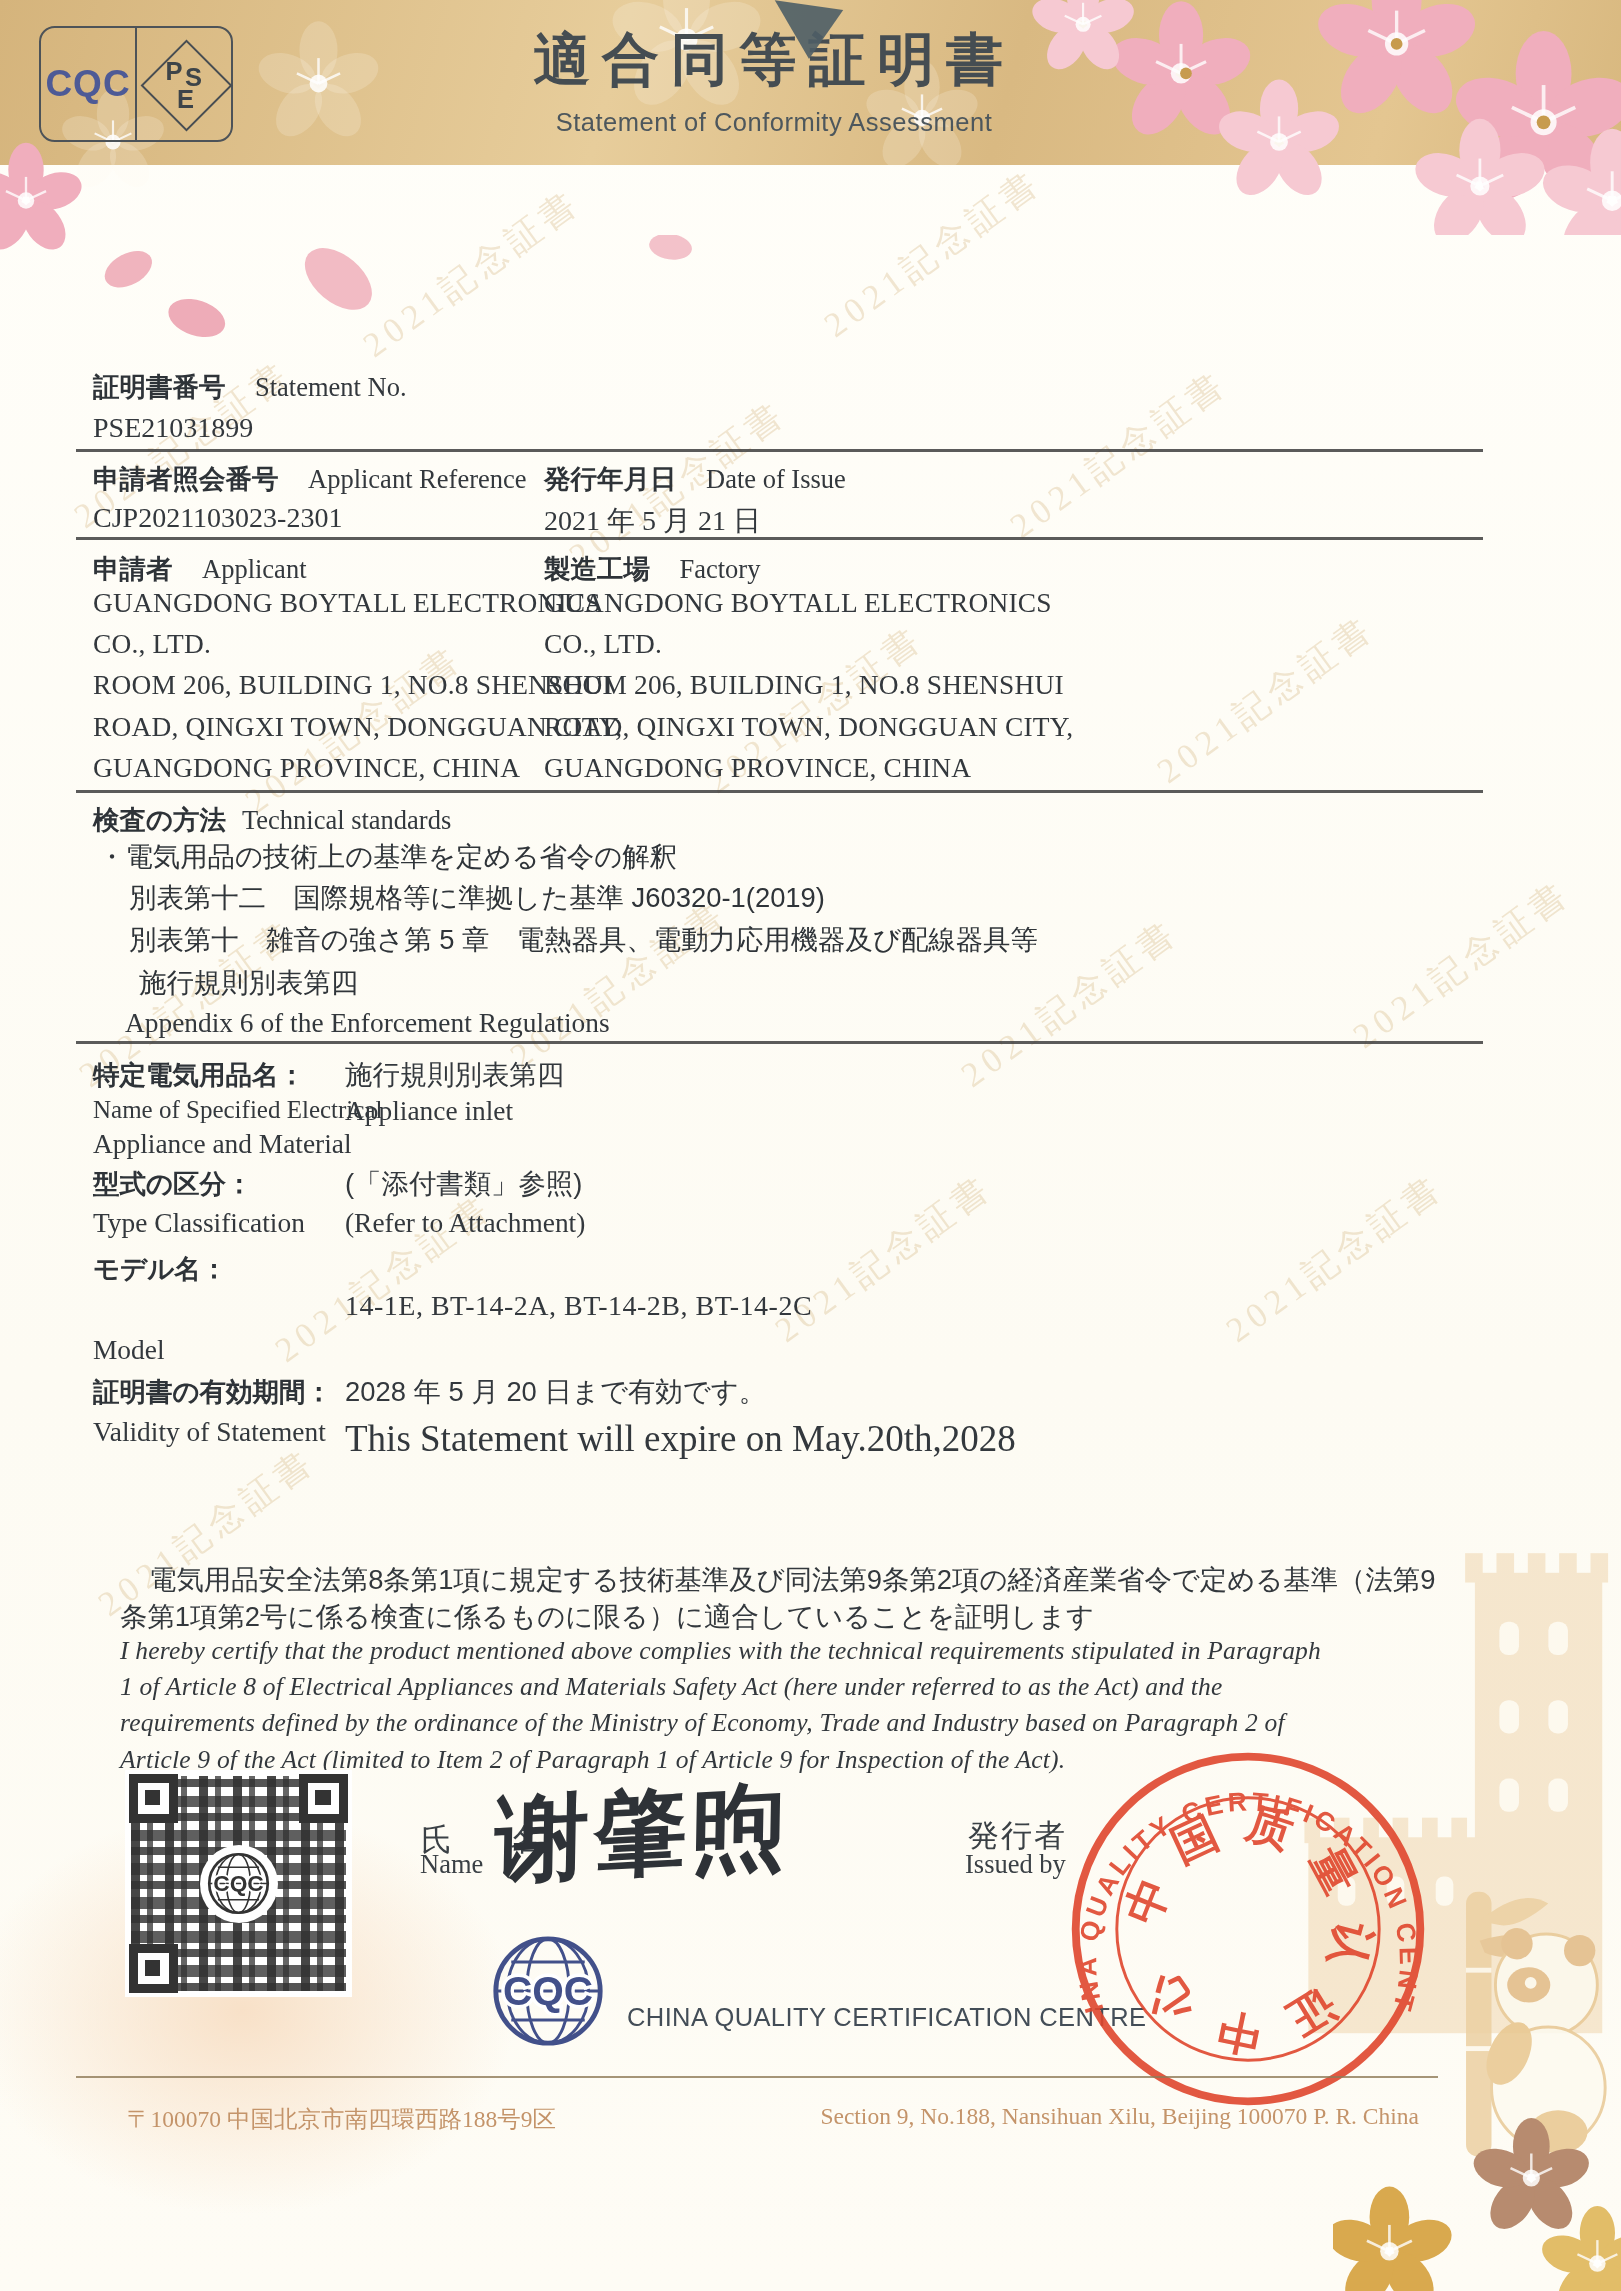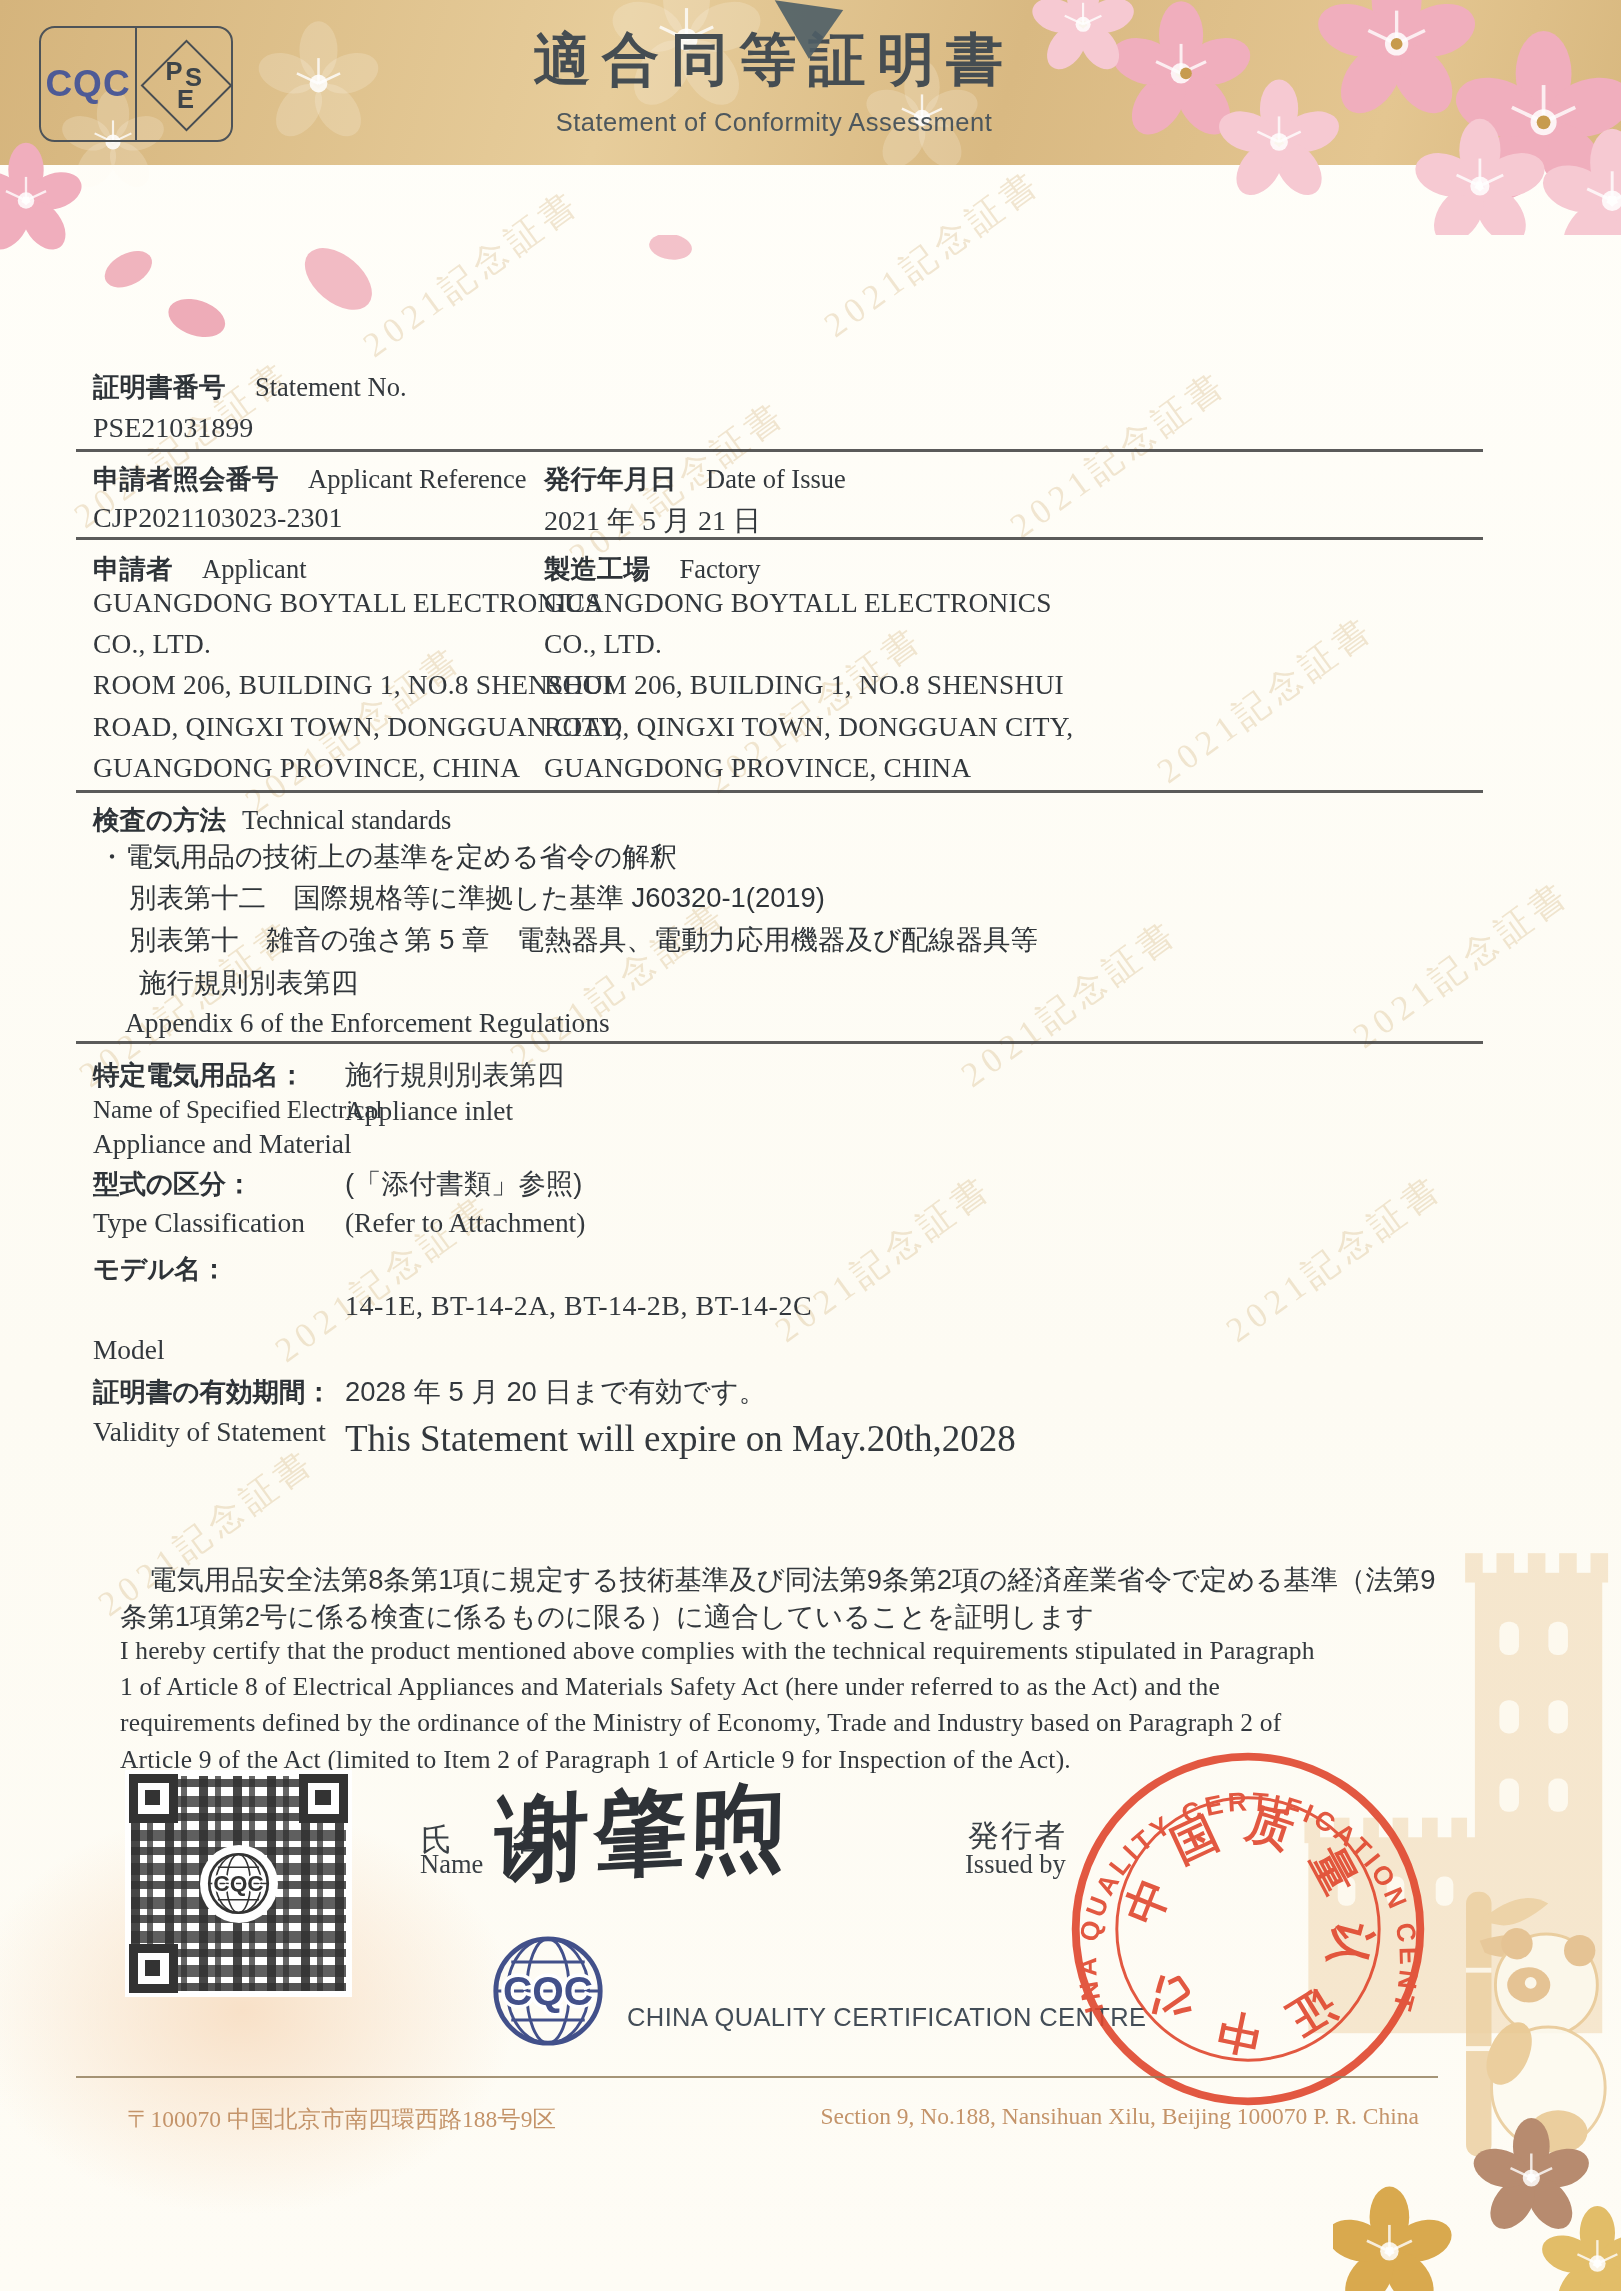--- a/index.html
+++ b/index.html
@@ -40,21 +40,21 @@
   .abs{position:absolute;}
   .lbl-jp{font-family:"Liberation Sans","DejaVu Sans",sans-serif;font-weight:600;font-size:26.5px;color:#2e3338;}
   .lbl-en{font-size:26.5px;color:#33383d;margin-left:25.5px;}
   .val{font-size:28px;color:#33383d;}
   .val-jp{font-family:"Liberation Sans","DejaVu Sans",sans-serif;font-size:27.4px;color:#33383d;}
   .addr{font-size:27.4px;letter-spacing:0.2px;}
   .hr{position:absolute;left:76px;width:1407px;height:2.5px;background:#3e3e3e;opacity:.85;}
   .std-item{font-family:"Liberation Sans","DejaVu Sans",sans-serif;font-size:27.4px;color:#2f3439;}
   .std-en{font-family:"Liberation Serif",serif;font-size:27.4px;}
   .decl-jp{font-family:"Liberation Sans","DejaVu Sans",sans-serif;font-size:27.4px;color:#33383d;white-space:nowrap;}
-  .decl-en{font-size:25.5px;color:#33383d;white-space:nowrap;letter-spacing:0.2px;}
+  .decl-en{font-size:25.5px;color:#33383d;white-space:nowrap;letter-spacing:0.2px;font-style:italic;}
 
   
   .qr{position:absolute;left:125px;top:1770px;width:227px;height:227px;background:#fff;padding:0;}
   .qr-noise{position:absolute;inset:5.9px;
      background:
       repeating-linear-gradient(90deg,rgba(50,50,50,.9) 0 8.8px,transparent 8.8px 15.7px,rgba(50,50,50,.75) 15.7px 21.6px,transparent 21.6px 34px),
       repeating-linear-gradient(0deg,rgba(55,55,55,.85) 0 7.8px,transparent 7.8px 13.7px,rgba(55,55,55,.8) 13.7px 25.5px,transparent 25.5px 34px);}
   .qr-f{position:absolute;width:49px;height:49px;border:9.8px solid #333;background:#fff;box-sizing:border-box;}
   .qr-f::after{content:"";position:absolute;left:6.9px;top:6.9px;width:15.7px;height:15.7px;background:#333;}
   .qr-logo{position:absolute;left:50%;top:50%;width:78px;height:78px;transform:translate(-50%,-50%);

